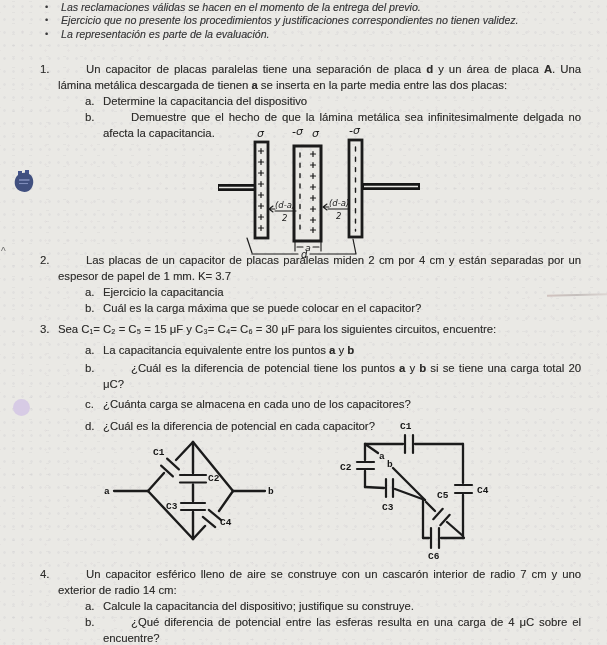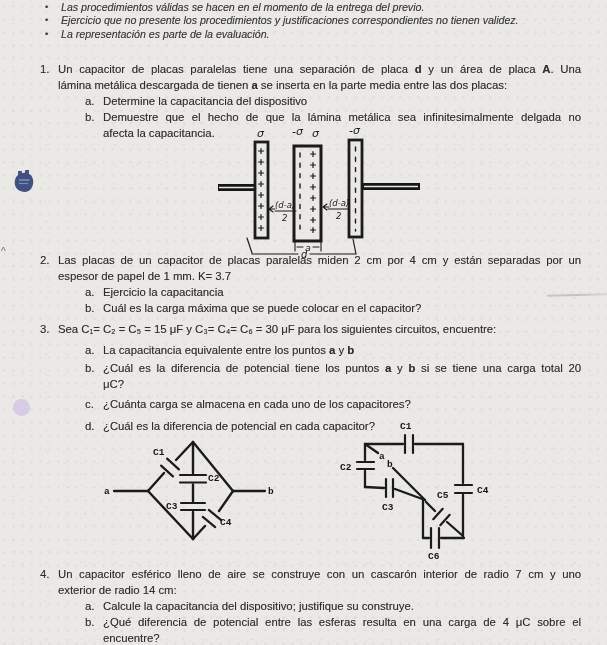--- a/index.html
+++ b/index.html
@@ -18,21 +18,21 @@
   .scan-text{text-shadow:0.2px 0.2px 0.5px rgba(70,70,70,0.45);}
   
   .bullets{position:absolute;left:45px;top:1px;}
   .bullet-line{display:flex;white-space:nowrap;font-style:italic;font-size:10.6px;line-height:13.4px;color:#39393b;}
   .bullet-line .dot{width:16px;font-style:normal;font-size:9px;}
   
   .item{position:absolute;left:40px;font-size:11.3px;line-height:16px;}
   .pnum{position:absolute;left:0;top:0;}
   .pbody{margin-left:18px;width:523px;}
   .line{white-space:nowrap;}
-  .just{text-align:justify;text-align-last:justify;}
+  .just{text-align:justify;text-align-last:justify;margin-left:28px;}
   .b{font-weight:bold;}
   .sub{display:flex;}
   .slet{width:18px;margin-left:27px;flex:none;}
   .stext{width:478px;}
   
   svg{position:absolute;overflow:visible;}
   .ink{stroke:#1b1b1b;fill:none;stroke-linecap:round;}
   .cap-label{font-family:"Liberation Mono","DejaVu Sans Mono",monospace;font-weight:bold;font-size:9.5px;fill:#161616;}
   .hand{font-family:"DejaVu Sans",sans-serif;font-style:italic;fill:#1b1b1b;}
   
@@ -41,21 +41,21 @@
   .caret-mark{position:absolute;left:1px;top:246px;font-size:10px;color:#6a6a6a;}
 </style>
 </head>
 <body>
 
 <div id="page">
 
   <div class="bullets scan-text">
     <div class="bullet-line">
       <span class="dot">•</span>
-      <span>Las procedimientos válidas se hacen en el momento de la entrega del previo.</span>
+      <span>Las reclamaciones válidas se hacen en el momento de la entrega del previo.</span>
     </div>
     <div class="bullet-line">
       <span class="dot">•</span>
       <span>Ejercicio que no presente los procedimientos y justificaciones correspondientes no tienen validez.</span>
     </div>
     <div class="bullet-line">
       <span class="dot">•</span>
       <span>La representación es parte de la evaluación.</span>
     </div>
   </div>

